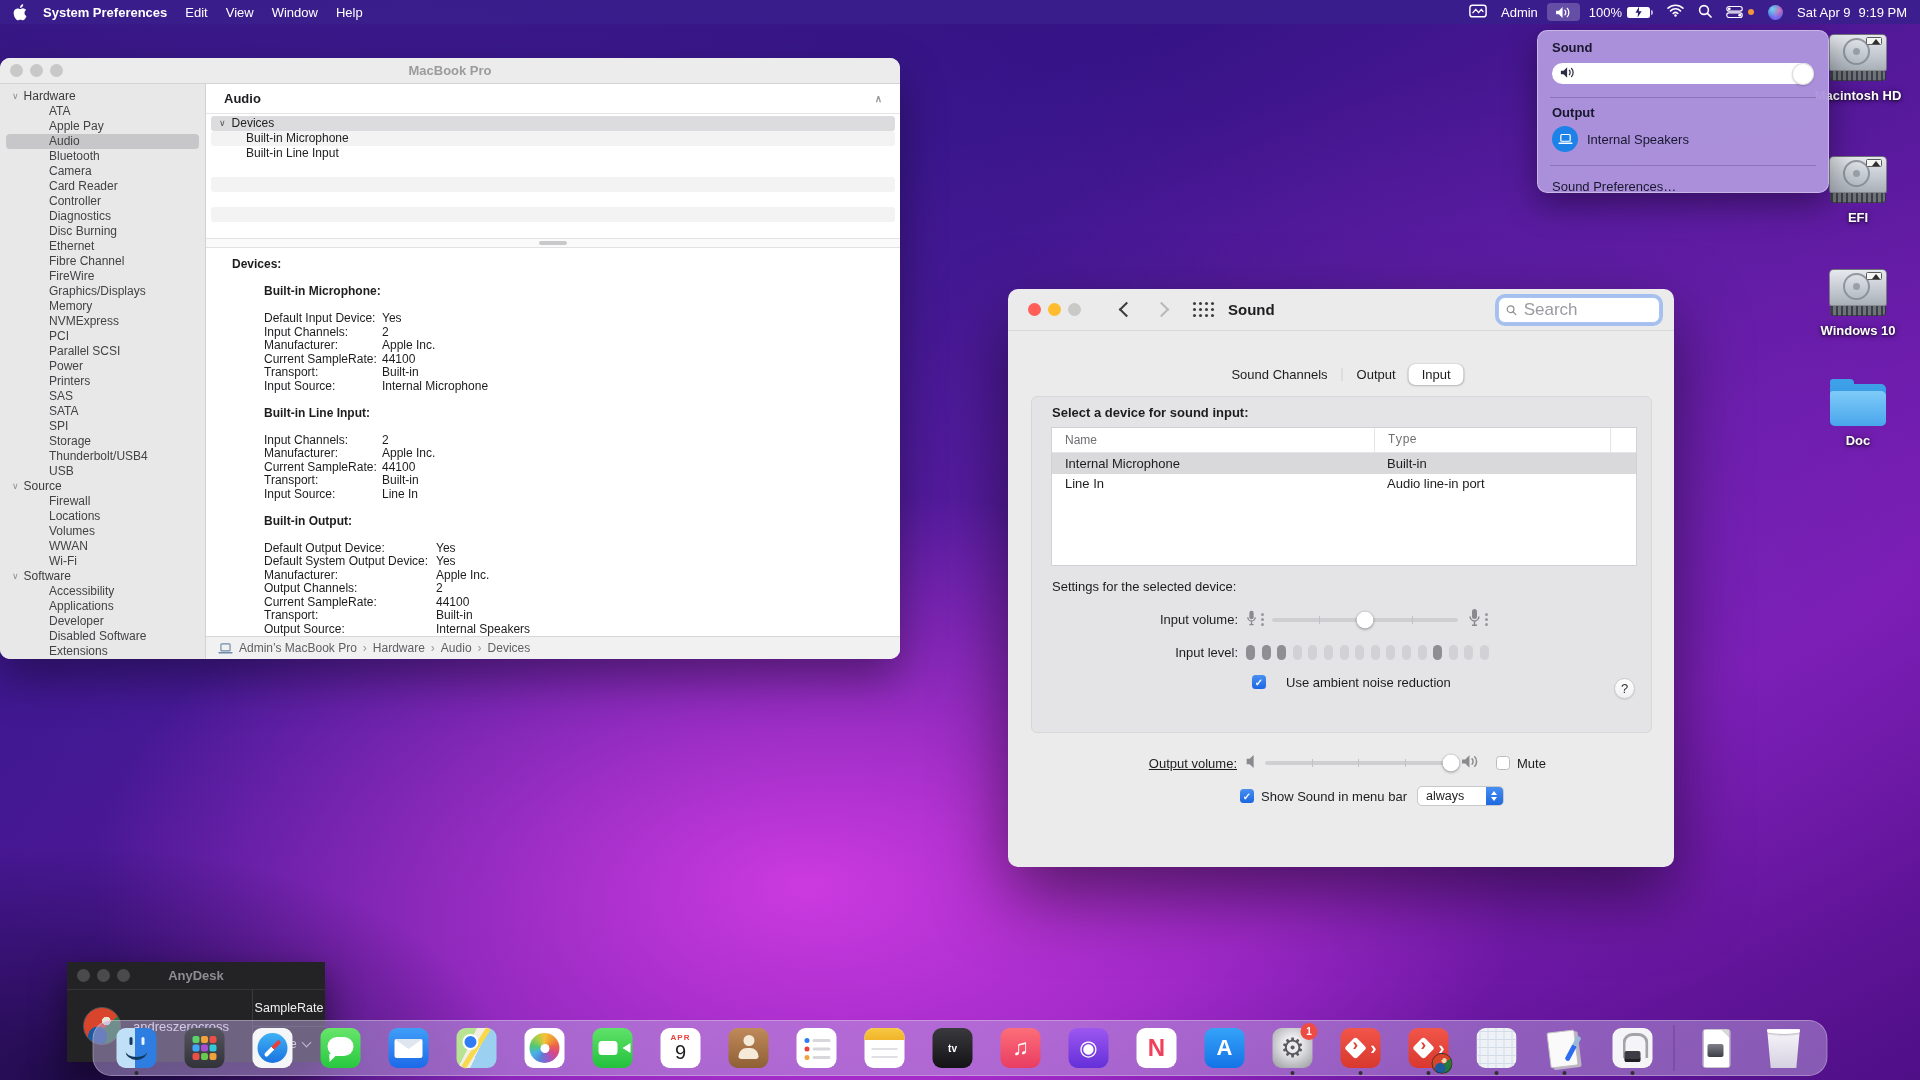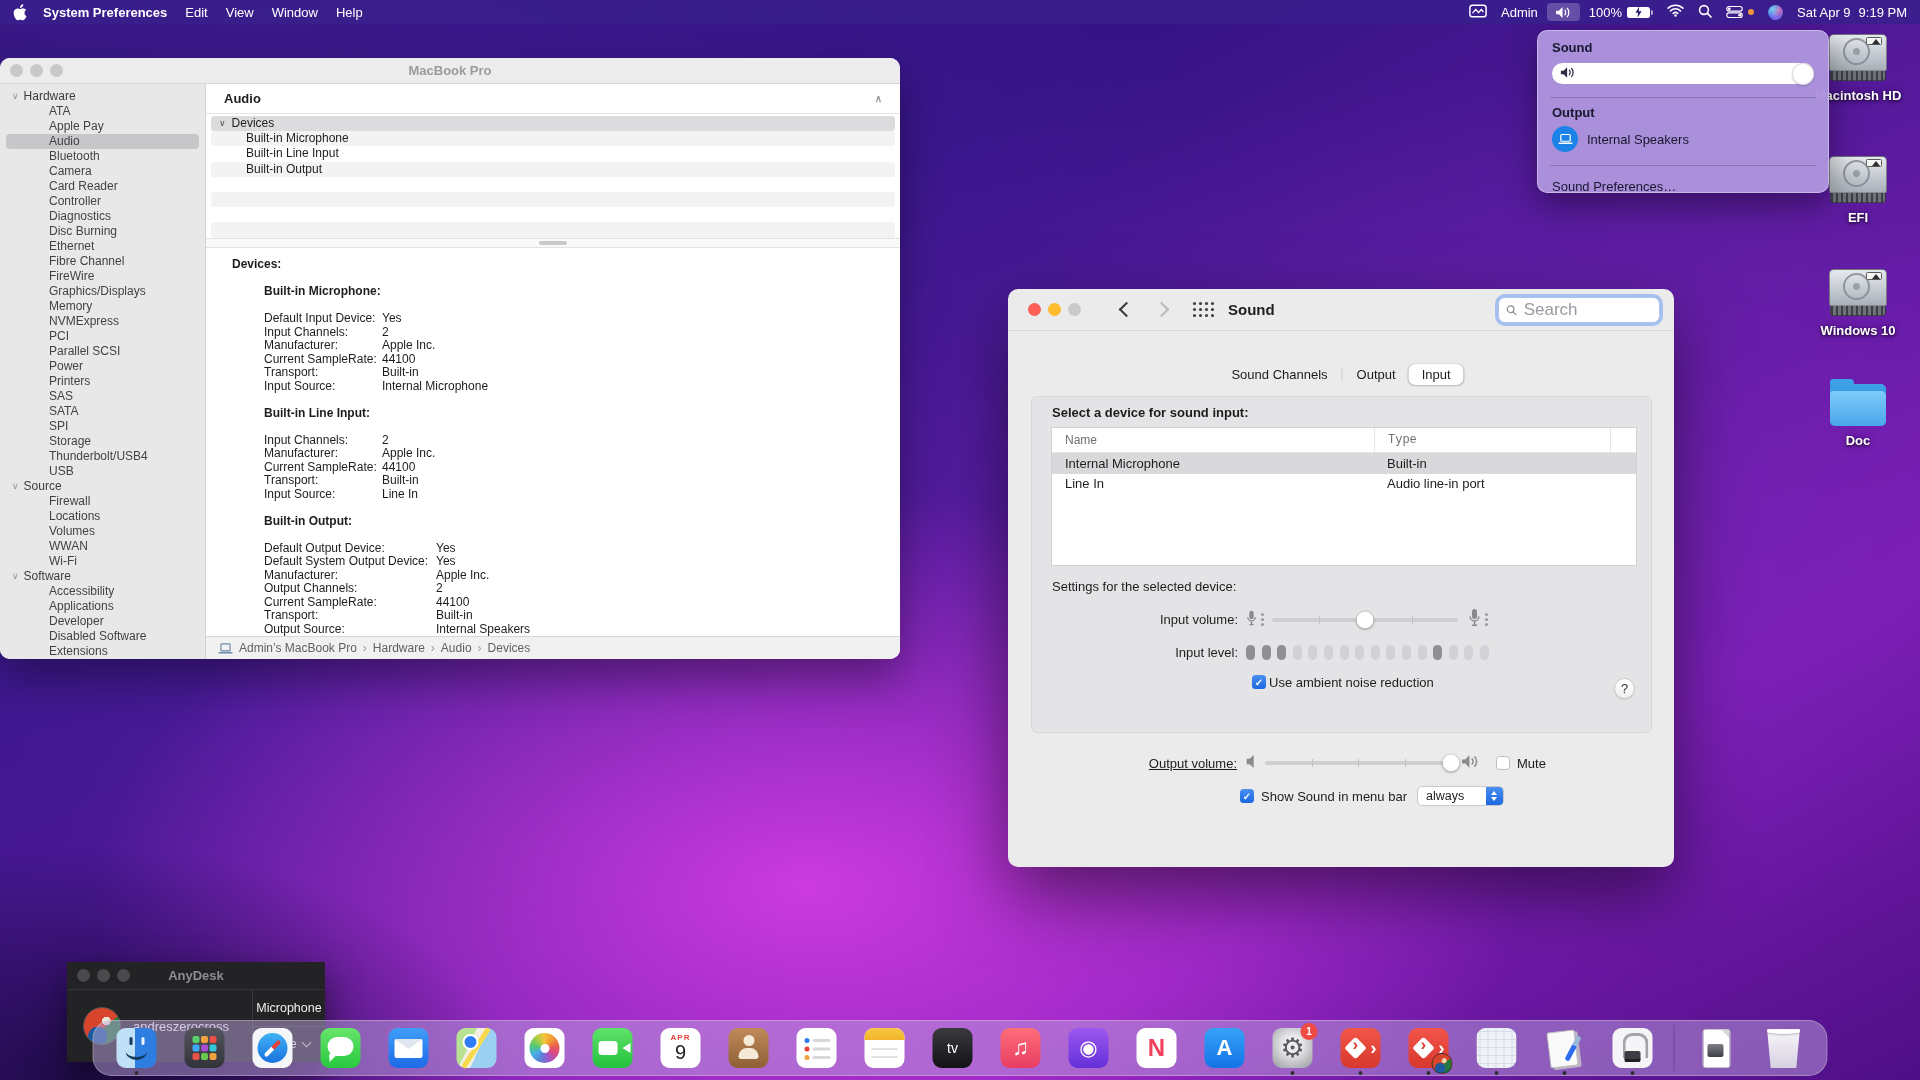--- a/index.html
+++ b/index.html
@@ -250,21 +250,21 @@
   .di-reminders{background:#fff;}
   .di-reminders::before{content:"";position:absolute;width:5px;height:5px;border-radius:50%;background:#2f7cf6;left:8px;top:10px;
     box-shadow:0 8.5px 0 #e8413c,0 17px 0 #f0a23c;}
   .di-reminders::after{content:"";position:absolute;width:18px;height:3px;border-radius:2px;background:#d8d8dc;left:16px;top:11px;
     box-shadow:0 8.5px 0 #d8d8dc,0 17px 0 #d8d8dc;}
   .di-notes{background:#fff;}
   .di-notes::before{content:"";position:absolute;left:0;right:0;top:0;height:12px;
     background:linear-gradient(180deg,#f7c843,#f0b429);border-radius:9px 9px 0 0;}
   .di-notes::after{content:"";position:absolute;left:7px;right:7px;top:20px;height:2px;background:#e0e0e4;box-shadow:0 8px 0 #e0e0e4;}
   .di-tv{background:linear-gradient(180deg,#3a3a3e,#131316);}
-  .g-tv{font-size:14px;font-weight:400;}
+  .g-tv{font-size:10px;font-weight:700;}
   .di-music{background:linear-gradient(180deg,#fd6e79,#e83d62);}
   .g-music{font-size:22px;}
   .di-podcasts{background:linear-gradient(180deg,#9d57f0,#6430d8);}
   .g-podcasts{font-size:21px;}
   .di-news{background:#fff;}
   .g-news{color:#f0415c;font-size:24px;font-weight:800;}
   .di-appstore{background:linear-gradient(180deg,#35a3f8,#1473e6);}
   .g-appstore{font-size:22px;font-weight:600;}
   .di-settings{background:radial-gradient(circle at 50% 42%,#ececee 0 28%,#bcbdc1 68%,#96979b);}
   .g-settings{color:#5a5a60;font-size:27px;}
@@ -469,21 +469,20 @@
           <span>Audio</span>
           <span class="collapse">∧</span>
         </div>
         <div class="si-tree" id="si-tree">
             <div class="tree-row tree-head">
               <span class="chev dark">∨</span>
               <span>Devices</span>
             </div>
             <div class="tree-row tree-item stripe">Built-in Microphone</div>
             <div class="tree-row tree-item">Built-in Line Input</div>
-            <div class="tree-row tree-item stripe">Built-in Output</div>
             <div class="tree-row"></div>
             <div class="tree-row stripe"></div>
             <div class="tree-row"></div>
             <div class="tree-row stripe"></div>
           </div>
         <div class="si-splitter">
             <span class="splitter-handle"></span>
           </div>
         <div class="si-detail">
           <div class="d-heading">Devices:</div>
@@ -683,21 +682,21 @@
             <span class="seg-pill on"></span>
             <span class="seg-pill"></span>
             <span class="seg-pill"></span>
             <span class="seg-pill"></span>
           </span>
       </div>
 
       <div class="hrow row-noise">
         <span class="rlabel"></span>
         <span class="cb on" style="margin-left:14px">✓</span>
-        <span style="margin-left:3px">Use ambient noise reduction</span>
+        <span style="margin-left:20px">Use ambient noise reduction</span>
       </div>
       <div class="help-btn">?</div>
     </div>
 
     <div class="hrow row-ov">
       <span class="rlabel2">Output volume:</span>
       <span class="spk-svg" style="margin-left:9px">
         <svg viewBox="0 0 10 14" width="11" height="15">
             <path d="M0.5 4.5h2.8L7 1v12L3.3 9.5H0.5z" fill="#8a8a8e"></path>
           </svg>
@@ -761,21 +760,21 @@
     <div class="ad-titlebar">
       <span class="tl tl-dark"></span>
       <span class="tl tl-dark"></span>
       <span class="tl tl-dark"></span>
       <span class="ad-title">AnyDesk</span>
     </div>
     <div class="ad-body">
       <span class="ad-avatar"></span>
       <span class="ad-user">andreszerocross</span>
       <div class="ad-col">
-        <div class="ad-btn">Microphone</div>
+        <div class="ad-btn">SampleRate</div>
         <div class="ad-btn more">
           <span>More</span>
           <span class="ad-chev"></span>
         </div>
       </div>
     </div>
   </div>
 
   <div class="dock" id="dock">
       <div class="dock-item">

